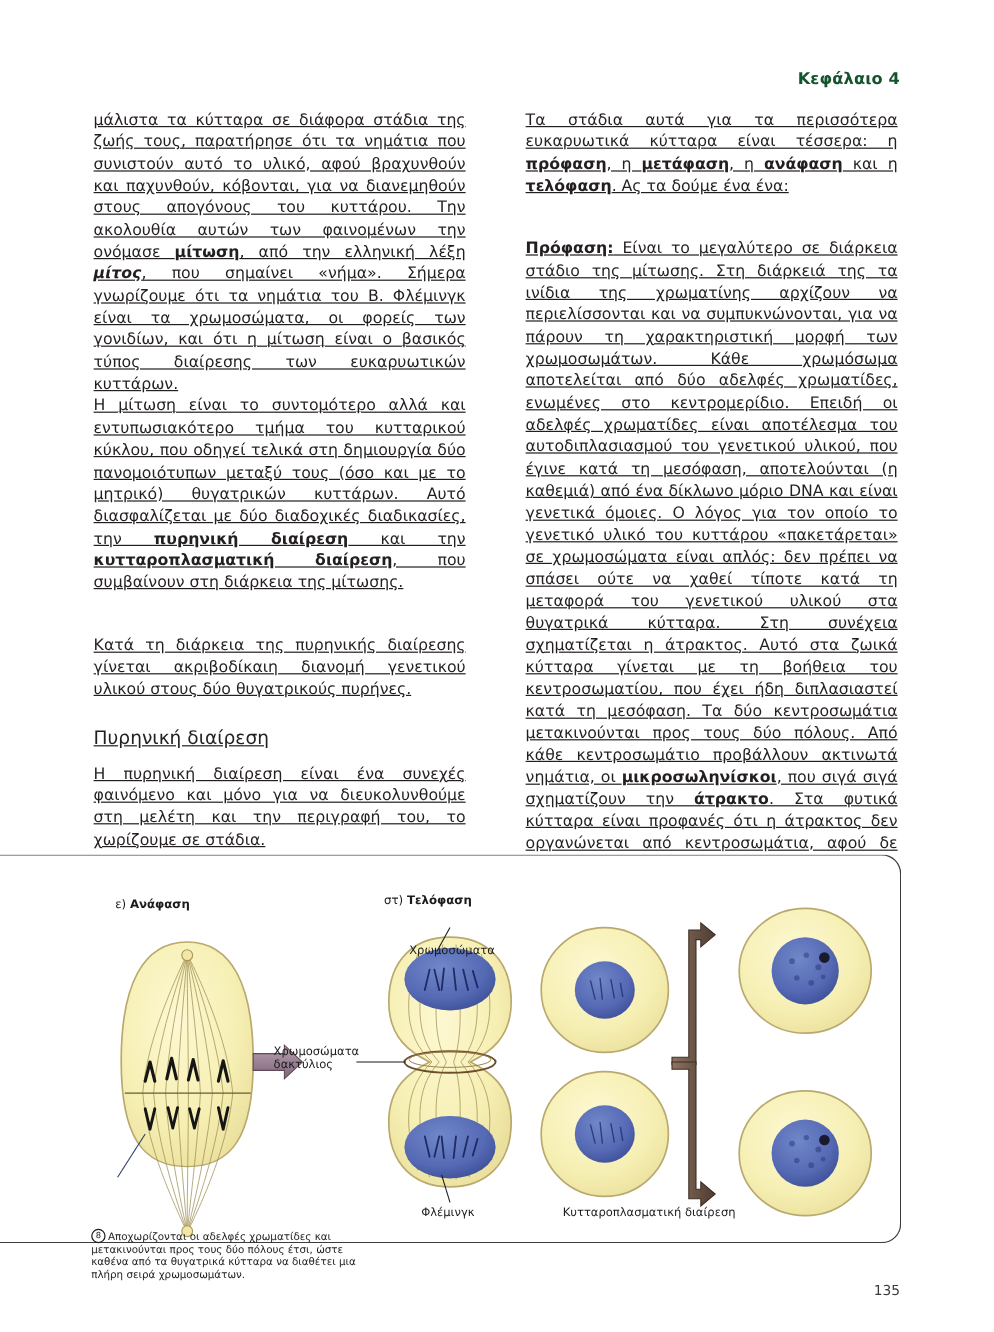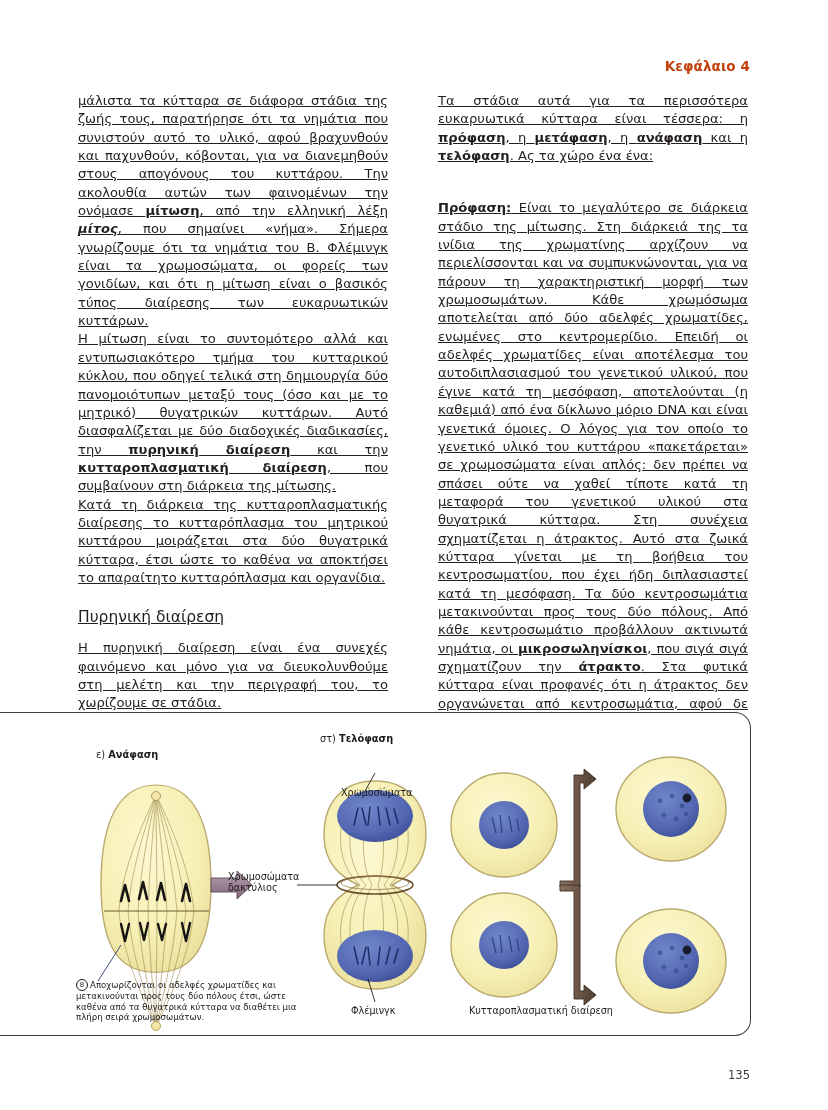--- a/index.html
+++ b/index.html
@@ -17,21 +17,21 @@
   }
 
   
   .running-head {
     position: absolute;
     top: 58px;
     right: 78px;
     font-size: 13.5px;
     font-weight: bold;
     letter-spacing: 0.1px;
-    color: #c2410c;
+    color: #14532d;
   }
 
   
   .col {
     position: absolute;
     top: 92px;
     width: 310px;
     font-size: 13.1px;
     line-height: 18.35px;
     text-align: justify;
@@ -84,20 +84,21 @@
   }
   .fig-stage .stage-letter { font-weight: normal; }
   .fig-stage .stage-name { font-weight: bold; }
 
   .caption {
     position: absolute;
     font-size: 8.6px;
     line-height: 10.6px;
     color: #1b1b1b;
     width: 232px;
+    margin-top: 45px;
   }
   .caption .num {
     display: inline-block;
     width: 10px; height: 10px;
     border: 1px solid #1b1b1b;
     border-radius: 50%;
     font-size: 7px;
     line-height: 10px;
     text-align: center;
     margin-right: 2px;
@@ -118,30 +119,30 @@
 </head>
 <body>
 
 <div class="running-head">Κεφάλαιο 4</div>
 
 <div class="col col-left">
   <p><span>μάλιστα τα κύτταρα σε διάφορα στάδια της ζωής τους, παρατήρησε ότι τα νημάτια που συνιστούν αυτό το υλικό, αφού βραχυνθούν και παχυνθούν, κόβονται, για να διανεμηθούν στους απογόνους του κυττάρου. Την ακολουθία αυτών των φαινομένων την ονόμασε </span><b>μίτωση</b><span>, από την ελληνική λέξη </span><i>μίτος</i><span>, που σημαίνει «νήμα». Σήμερα γνωρίζουμε ότι τα νημάτια του Β. Φλέμινγκ είναι τα χρωμοσώματα, οι φορείς των γονιδίων, και ότι η μίτωση είναι ο βασικός τύπος διαίρεσης των ευκαρυωτικών κυττάρων.</span></p>
 
   <p><span>Η μίτωση είναι το συντομότερο αλλά και εντυπωσιακότερο τμήμα του κυτταρικού κύκλου, που οδηγεί τελικά στη δημιουργία δύο πανομοιότυπων μεταξύ τους (όσο και με το μητρικό) θυγατρικών κυττάρων. Αυτό διασφαλίζεται με δύο διαδοχικές διαδικασίες, την </span><b>πυρηνική διαίρεση</b><span> και την </span><b>κυτταροπλασματική διαίρεση</b><span>, που συμβαίνουν στη διάρκεια της μίτωσης.</span></p>
 
-
-  <p>Κατά τη διάρκεια της κυτταροπλασματικής διαίρεσης το κυτταρόπλασμα του μητρικού κυττάρου μοιράζεται στα δύο θυγατρικά κύτταρα, έτσι ώστε το καθένα να αποκτήσει το απαραίτητο κυτταρόπλασμα και οργανίδια.</p>
+  <p class="gap-before">Κατά τη διάρκεια της πυρηνικής διαίρεσης γίνεται ακριβοδίκαιη διανομή γενετικού υλικού στους δύο θυγατρικούς πυρήνες.</p>
+
 
   <h2 class="section-title">Πυρηνική διαίρεση</h2>
 
   <p>Η πυρηνική διαίρεση είναι ένα συνεχές φαινόμενο και μόνο για να διευκολυνθούμε στη μελέτη και την περιγραφή του, το χωρίζουμε σε στάδια.</p>
 </div>
 
 <div class="col col-right">
-  <p><span>Τα στάδια αυτά για τα περισσότερα ευκαρυωτικά κύτταρα είναι τέσσερα: η </span><b>πρόφαση</b><span>, η </span><b>μετάφαση</b><span>, η </span><b>ανάφαση</b><span> και η </span><b>τελόφαση</b><span>. Ας τα χώρο ένα ένα:</span></p>
+  <p><span>Τα στάδια αυτά για τα περισσότερα ευκαρυωτικά κύτταρα είναι τέσσερα: η </span><b>πρόφαση</b><span>, η </span><b>μετάφαση</b><span>, η </span><b>ανάφαση</b><span> και η </span><b>τελόφαση</b><span>. Ας τα δούμε ένα ένα:</span></p>
 
   <p class="gap-before"><b>Πρόφαση:</b><span> Είναι το μεγαλύτερο σε διάρκεια στάδιο της μίτωσης. Στη διάρκειά της τα ινίδια της χρωματίνης αρχίζουν να περιελίσσονται και να συμπυκνώνονται, για να πάρουν τη χαρακτηριστική μορφή των χρωμοσωμάτων. Κάθε χρωμόσωμα αποτελείται από δύο αδελφές χρωματίδες, ενωμένες στο κεντρομερίδιο. Επειδή οι αδελφές χρωματίδες είναι αποτέλεσμα του αυτοδιπλασιασμού του γενετικού υλικού, που έγινε κατά τη μεσόφαση, αποτελούνται (η καθεμιά) από ένα δίκλωνο μόριο DNA και είναι γενετικά όμοιες. Ο λόγος για τον οποίο το γενετικό υλικό του κυττάρου «πακετάρεται» σε χρωμοσώματα είναι απλός: δεν πρέπει να σπάσει ούτε να χαθεί τίποτε κατά τη μεταφορά του γενετικού υλικού στα θυγατρικά κύτταρα. Στη συνέχεια σχηματίζεται η άτρακτος. Αυτό στα ζωικά κύτταρα γίνεται με τη βοήθεια του κεντροσωματίου, που έχει ήδη διπλασιαστεί κατά τη μεσόφαση. Τα δύο κεντροσωμάτια μετακινούνται προς τους δύο πόλους. Από κάθε κεντροσωμάτιο προβάλλουν ακτινωτά νημάτια, οι </span><b>μικροσωληνίσκοι</b><span>, που σιγά σιγά σχηματίζουν την </span><b>άτρακτο</b><span>. Στα φυτικά κύτταρα είναι προφανές ότι η άτρακτος δεν οργανώνεται από κεντροσωμάτια, αφού δε διαθέτουν τέτοια.</span></p>
 
   <p>Ο πυρηνικός φάκελος και ο πυρηνίσκος αποδιοργανώνονται, επιτρέποντας στους μικροσωληνίσκους να εισβάλουν στο χώρο που καταλάμβανε ο πυρήνας και να ενωθούν με τα κεντρομερίδια των χρωμοσωμάτων.</p>
 </div>
 
 <div class="figure-box">
   <div class="fig-inner">
 
     <svg width="762" height="322" viewBox="0 0 762 322">
@@ -288,21 +289,21 @@
         <circle cx="699" cy="85" r="4.4" fill="#1a1a2e"></circle>
         <circle cx="699" cy="237" r="4.4" fill="#1a1a2e"></circle>
       </g>
     </svg>
 
     <div class="fig-label fig-stage" style="left:108px; top:36px;">
       <span class="stage-letter">ε)</span>
       <span class="stage-name">Ανάφαση</span>
     </div>
 
-    <div class="fig-label fig-stage" style="left:332px; top:20px;">
+    <div class="fig-label fig-stage" style="left:332px; top:32px;">
       <span class="stage-letter">στ)</span>
       <span class="stage-name">Τελόφαση</span>
     </div>
 
     <div class="fig-label" style="left:353px; top:74px;">Χρωμοσώματα</div>
 
     <div class="fig-label" style="left:240px; top:158px; line-height:11.4px;">
       <div>Χρωμοσώματα</div>
       <div>δακτύλιος</div>
     </div>

